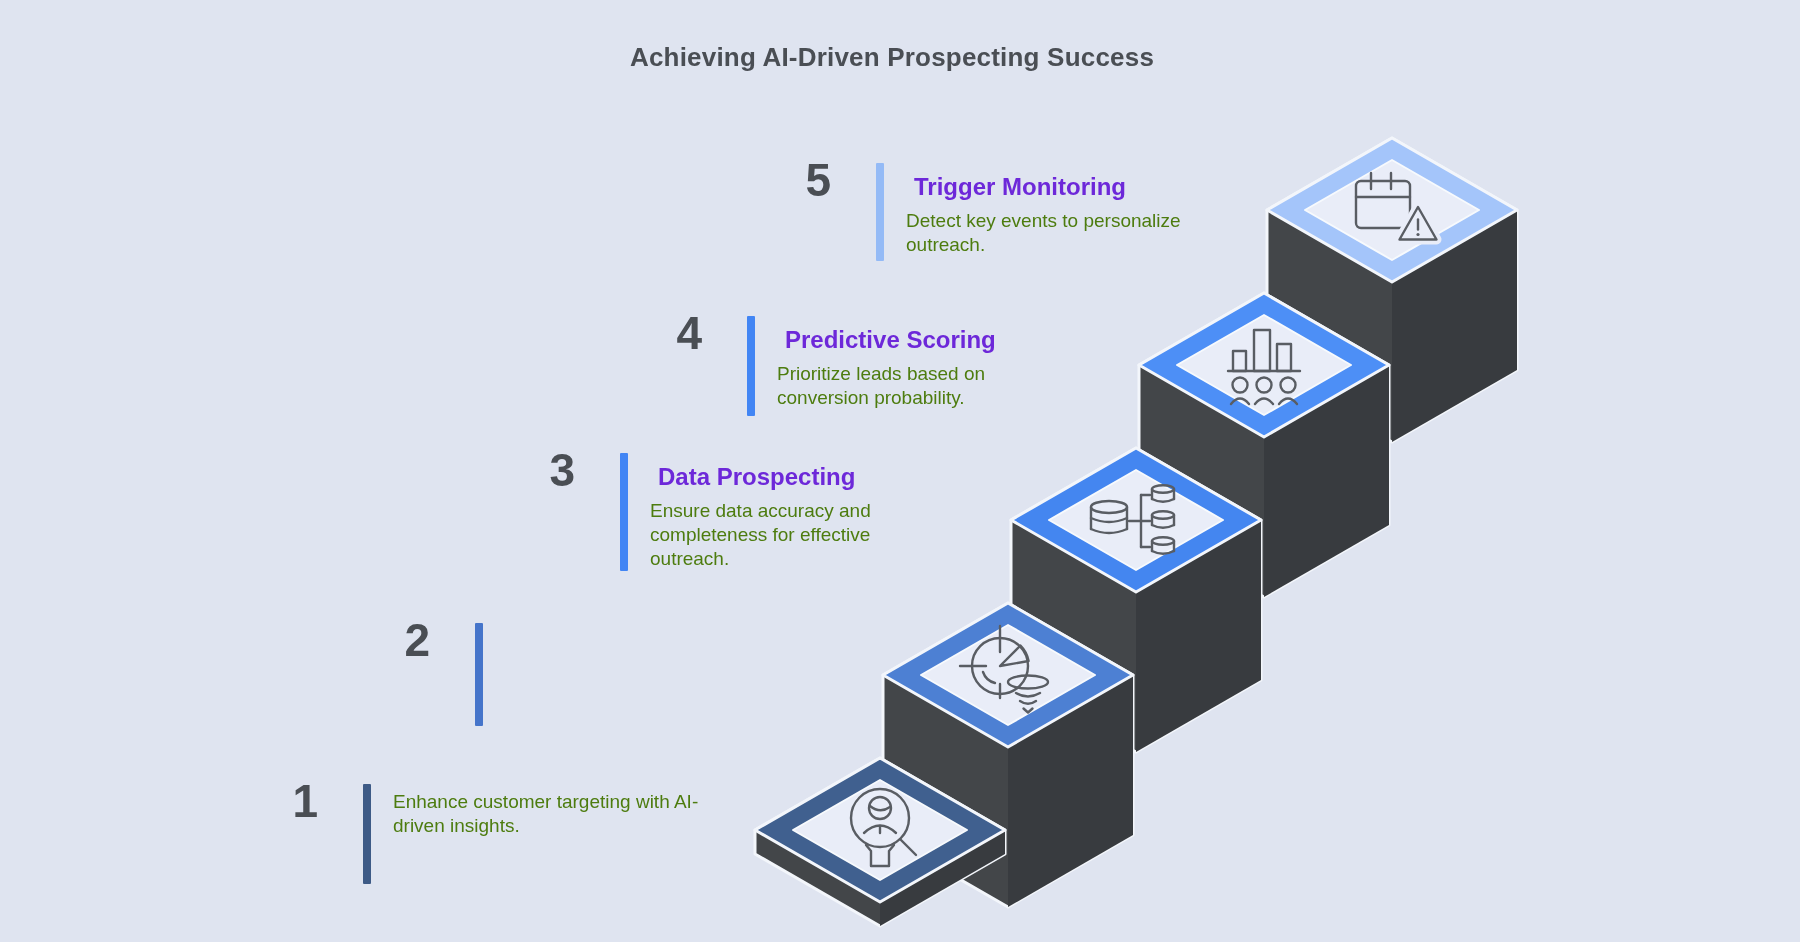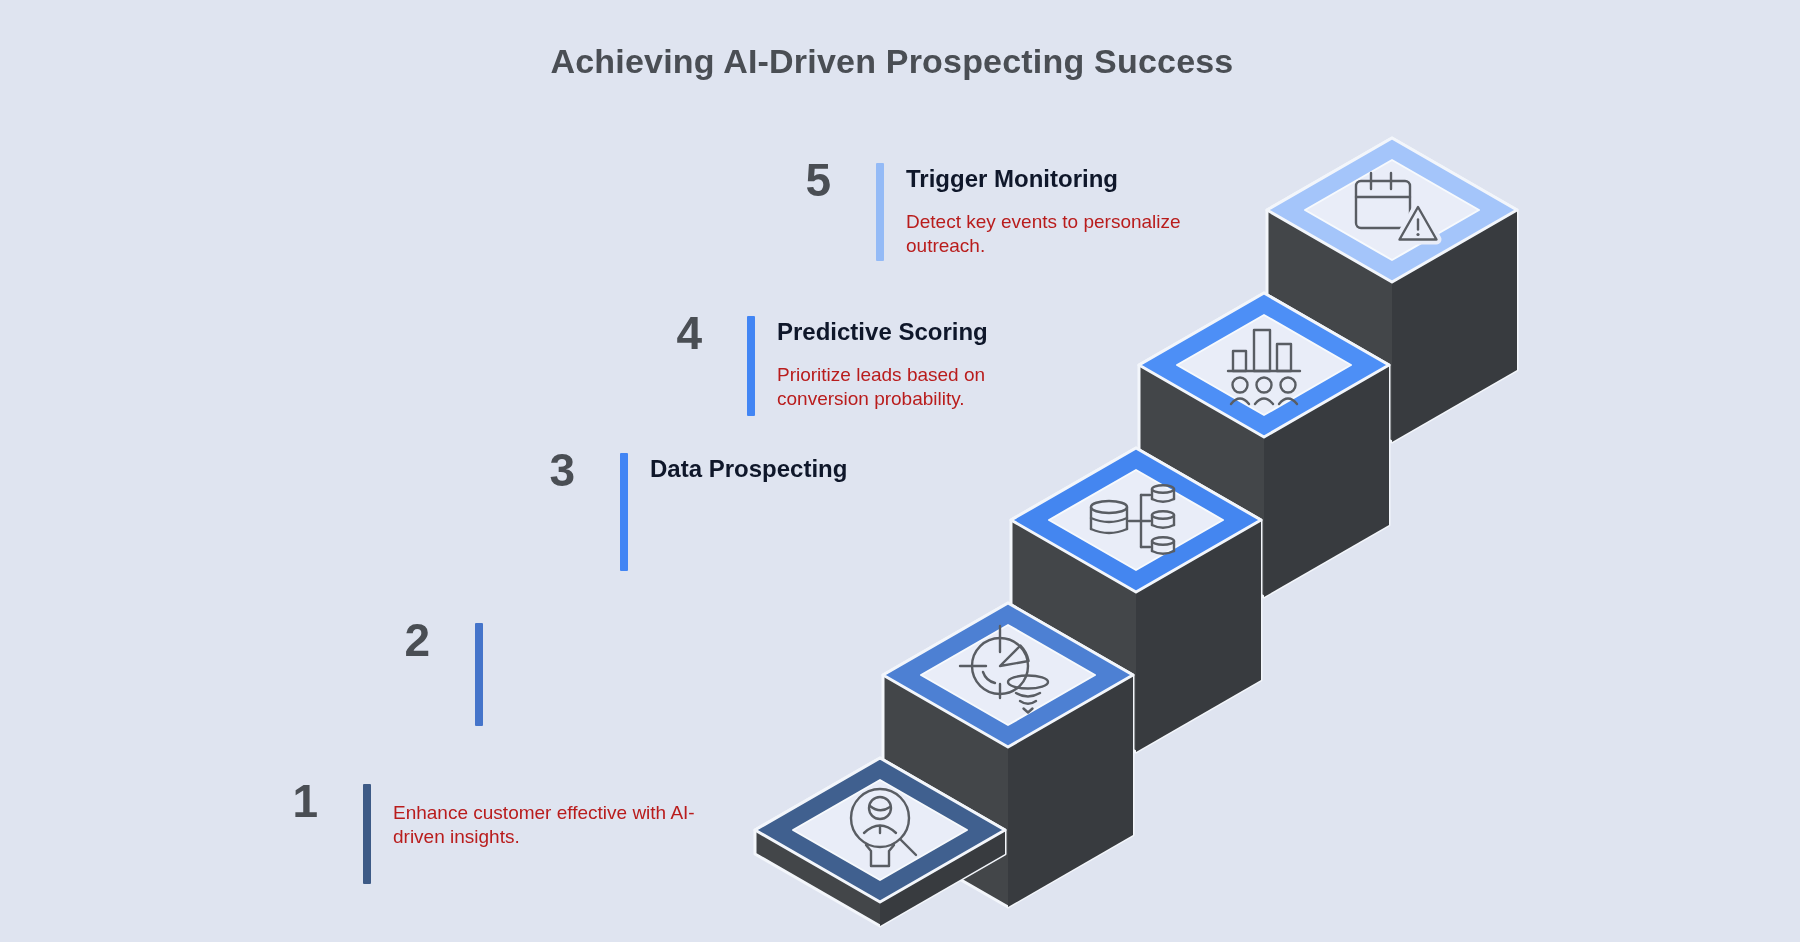--- a/index.html
+++ b/index.html
@@ -1,27 +1,27 @@
 <!DOCTYPE html>
 <html><head>
 <meta charset="utf-8">
 <style>
   html,body{margin:0;padding:0;}
   body{font-family:"Liberation Sans","DejaVu Sans",sans-serif;}
   .canvas{position:relative;width:1800px;height:942px;overflow:hidden;}
   .main-title{position:absolute;left:0;right:24px;top:42px;text-align:center;
-    font-size:34px;font-weight:bold;color:#4a4e54;letter-spacing:.2px;padding-left:8px;}
+    font-size:26px;font-weight:bold;color:#4a4e54;letter-spacing:.2px;padding-left:8px;}
   .stairs-svg{position:absolute;left:0;top:0;}
   .step-row{position:absolute;}
   .step-num{position:absolute;left:0;top:-6px;width:115px;text-align:right;
     font-size:46px;font-weight:bold;color:#4a4e54;line-height:1;}
   .step-bar{position:absolute;left:160px;top:0;width:8px;border-radius:1px;}
   .step-text{position:absolute;left:190px;top:0;}
-  .step-title{margin:0;padding-top:2px;font-size:24px;font-weight:bold;color:#0f172a;line-height:28px;white-space:nowrap;}
-  .step-desc{margin:17px 0 0 0;font-size:19px;color:#b91c1c;line-height:24px;}
+  .step-title{margin:8px;padding-top:2px;font-size:24px;font-weight:bold;color:#6d28d9;line-height:28px;white-space:nowrap;}
+  .step-desc{margin:6px 0 0 0;font-size:19px;color:#4d7c0f;line-height:24px;}
   
   .block{stroke:#f3f6fb;stroke-width:3;stroke-linejoin:round;}
   .wall-right{stroke:none;}
   .tile-border{stroke:#f3f6fb;stroke-width:3;stroke-linejoin:round;}
   .tile-face{stroke:#f7fafd;stroke-width:2;stroke-linejoin:round;}
   .icon *:not(.f){fill:none;}
   .icon *{stroke-width:2.4;stroke-linecap:round;stroke-linejoin:round;}
   .icon .casing{stroke-width:10;}
   .icon .dotfill{stroke-width:0;}
 </style>
@@ -134,36 +134,37 @@
         <path d="M-14,21 L-9,27 L-9,42 L9,42 L9,27 L14,21"></path>
         <path d="M20,15 L36,31"></path>
       </g>
     </g>
   </svg>
 
   <div class="step-row" style="left:203px;top:784px;">
     <div class="step-num">1</div>
     <div class="step-bar" style="height: 100px; background: rgb(61, 90, 134);"></div>
     <div class="step-text">
-      <p class="step-desc" style="width:345px;">Enhance customer effective with AI-driven insights.</p>
+      <p class="step-desc" style="width:345px;">Enhance customer targeting with AI-driven insights.</p>
     </div>
   </div>
 
   <div class="step-row" style="left:315px;top:623px;">
     <div class="step-num">2</div>
     <div class="step-bar" style="height: 103px; background: rgb(69, 116, 202);"></div>
     <div class="step-text">
     </div>
   </div>
 
   <div class="step-row" style="left:460px;top:453px;">
     <div class="step-num">3</div>
     <div class="step-bar" style="height: 118px; background: rgb(66, 133, 244);"></div>
     <div class="step-text">
       <h3 class="step-title">Data Prospecting</h3>
+      <p class="step-desc" style="width:255px;">Ensure data accuracy and completeness for effective outreach.</p>
     </div>
   </div>
 
   <div class="step-row" style="left:587px;top:316px;">
     <div class="step-num">4</div>
     <div class="step-bar" style="height: 100px; background: rgb(66, 133, 244);"></div>
     <div class="step-text">
       <h3 class="step-title">Predictive Scoring</h3>
       <p class="step-desc" style="width:245px;">Prioritize leads based on conversion probability.</p>
     </div>

